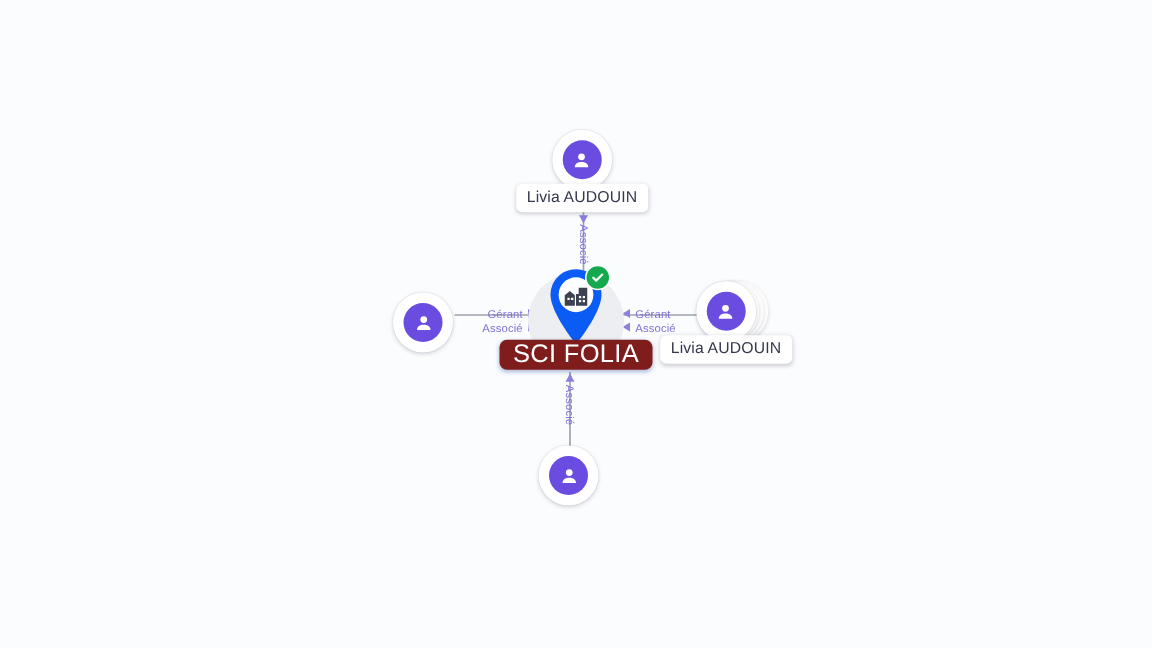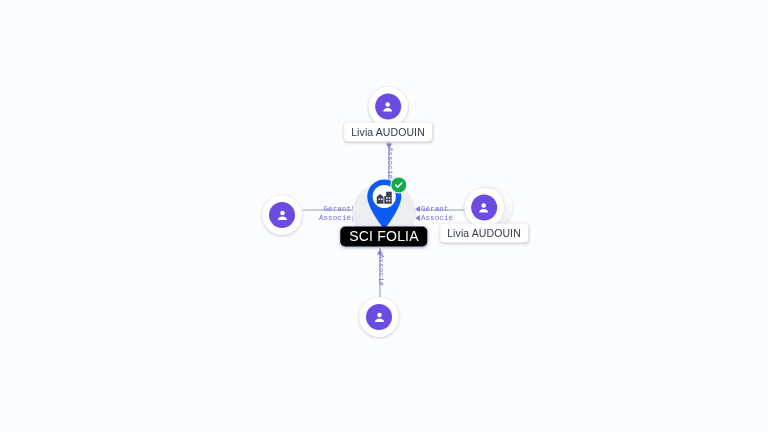--- a/index.html
+++ b/index.html
@@ -100,41 +100,40 @@
     right:-1px;top:-1px;
     width:15px;height:15px;
     border-radius:50%;
     background:#13a94c;
     border:1.6px solid #ffffff;
     display:flex;align-items:center;justify-content:center;
   }
   .company-chip{
     margin-top:-5px;
     position:relative;
-    background:#000000;
+    background:#7f1d1d;
     color:#ffffff;
     border-radius:5px;
     padding:3px 9px 4px 9px;
-    font-size:14px;
+    font-size:17px;
     line-height:13px;
     white-space:nowrap;
     box-shadow:0 1px 3px rgba(20,60,150,.35);
     letter-spacing:.2px;
   }
 
   
   .edge-label{
     position:absolute;
     transform:translate(-50%,-50%);
     font-size:7.5px;
     line-height:9px;
     color:#7d6fd6;
     white-space:nowrap;
     letter-spacing:.1px;
-    font-family:Liberation Mono, monospace;
   }
   .edge-label.vert{
     writing-mode:vertical-rl;
   }
   .edge-label .l2{display:block;}
 </style>
 </head>
 <body style="background: rgb(251, 252, 254);">
 
 <svg id="graph" viewBox="0 0 768 432" xmlns="http://www.w3.org/2000/svg">

